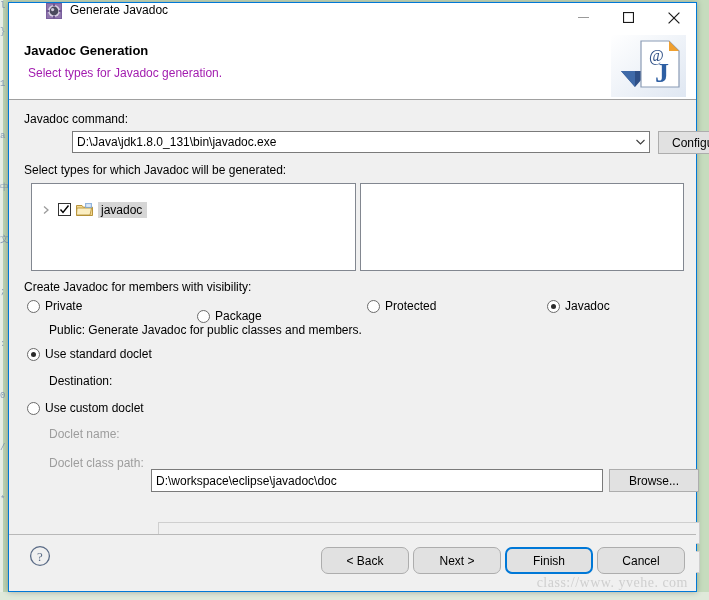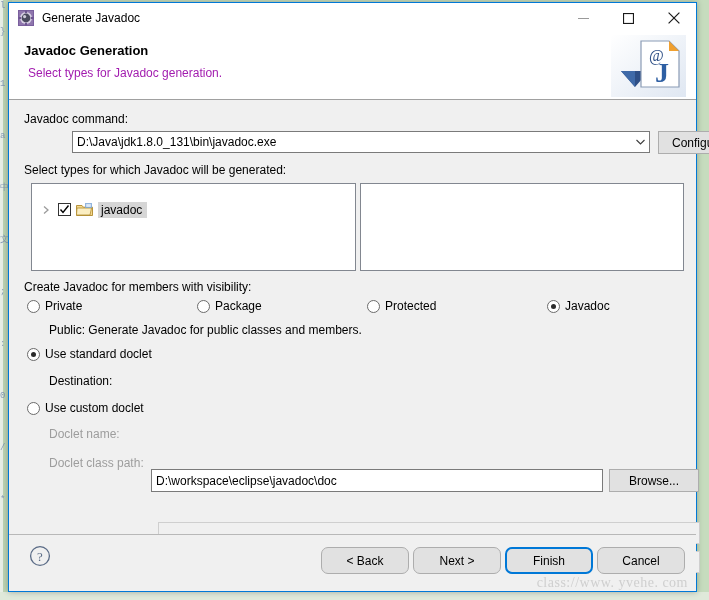--- a/index.html
+++ b/index.html
@@ -62,23 +62,23 @@
     box-shadow: 0 0 6px rgba(0,0,0,0.28);
     display: flex;
     flex-direction: column;
   }
 
   
   #titlebar {
     height: 30px;
     background: #ffffff;
     display: flex;
-    align-items: center;
-    flex: none;
-    position: relative;
+    flex: none;
+    position: relative;
+    padding-left: 28px;
   }
   #title-icon {
     width: 16px;
     height: 16px;
     margin-left: 9px;
     margin-right: 8px;
     flex: none;
     position: relative;
   }
   #title-text {
@@ -268,21 +268,21 @@
   .radio.checked::after {
     content: "";
     position: absolute;
     left: 3px; top: 3px;
     width: 5px; height: 5px;
     border-radius: 50%;
     background: #2b2b2b;
   }
 
   #radio-private   { left: 18px;  top: 199px; }
-  #radio-package   { left: 188px; top: 199px; }
+  #radio-package   { left: 188px; top: 209px; }
   #radio-protected { left: 358px; top: 199px; }
   #radio-public    { left: 538px; top: 199px; }
 
   #lbl-visibility-desc { position: absolute; left: 40px; top: 223px; }
 
   #radio-standard-doclet { left: 18px; top: 247px; }
   #lbl-destination { position: absolute; left: 40px; top: 274px; }
   #input-destination {
     position: absolute;
     left: 142px;

